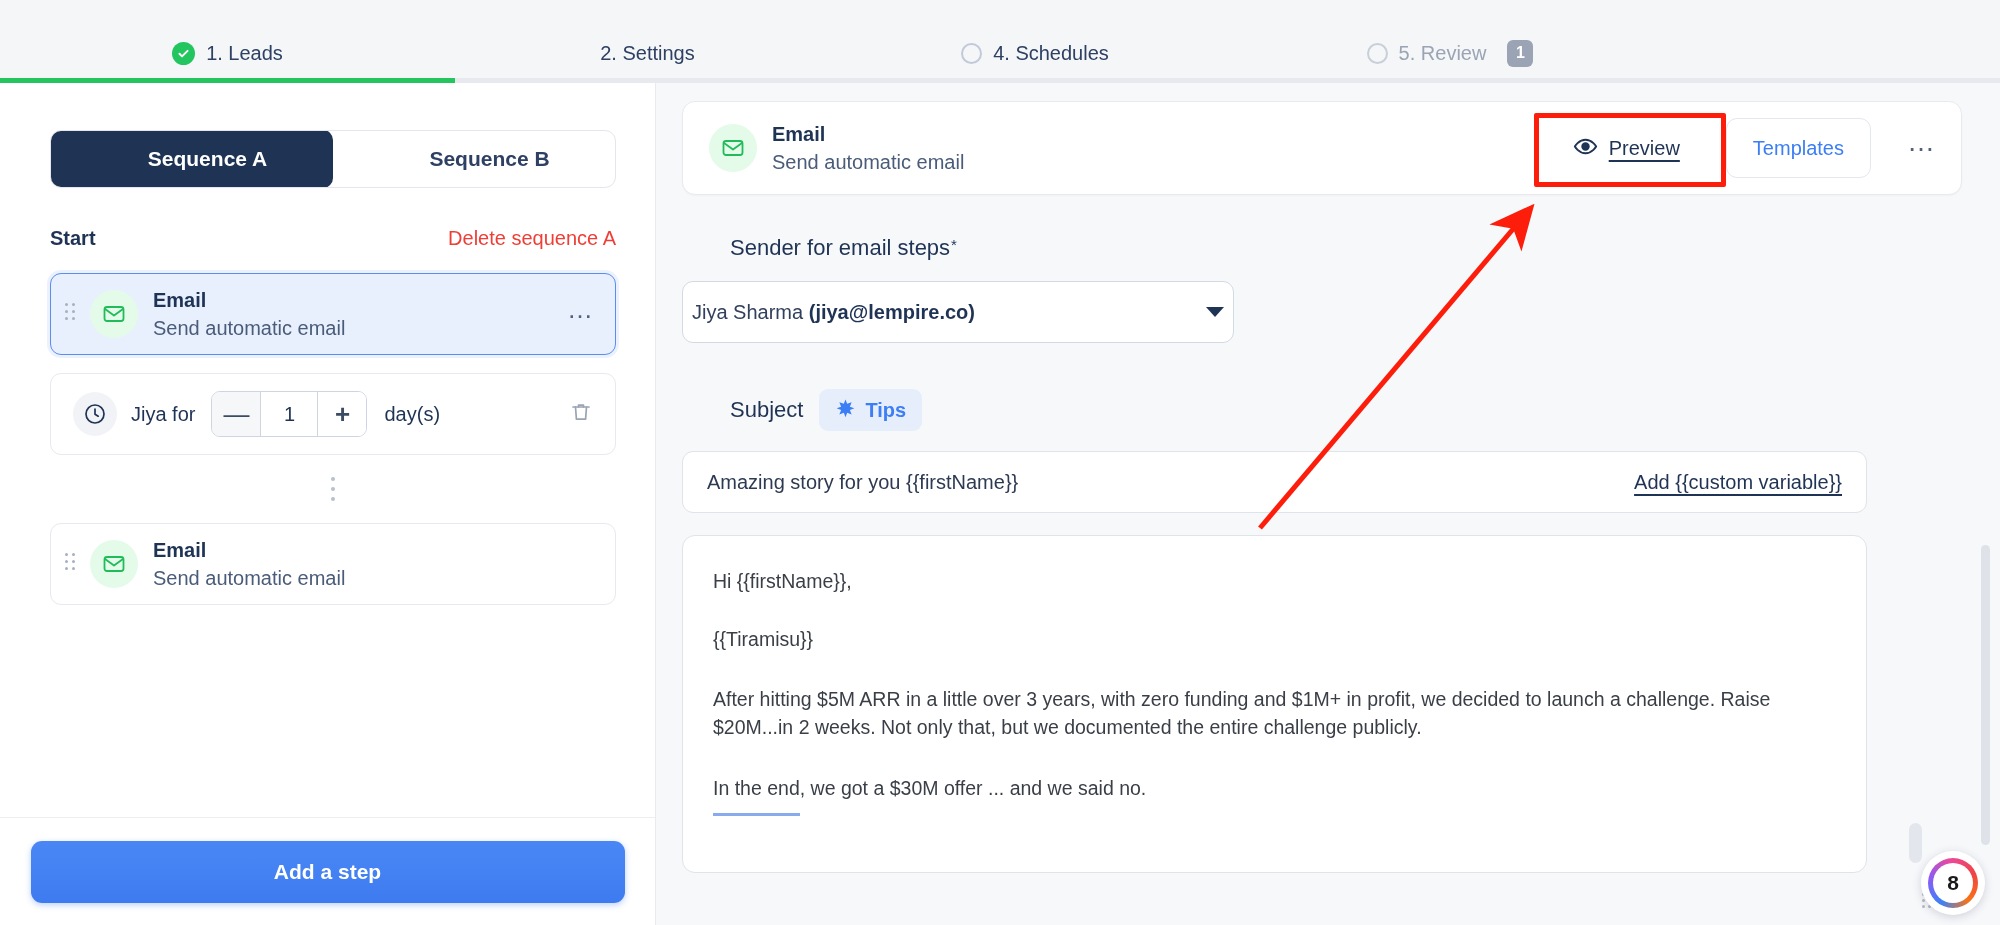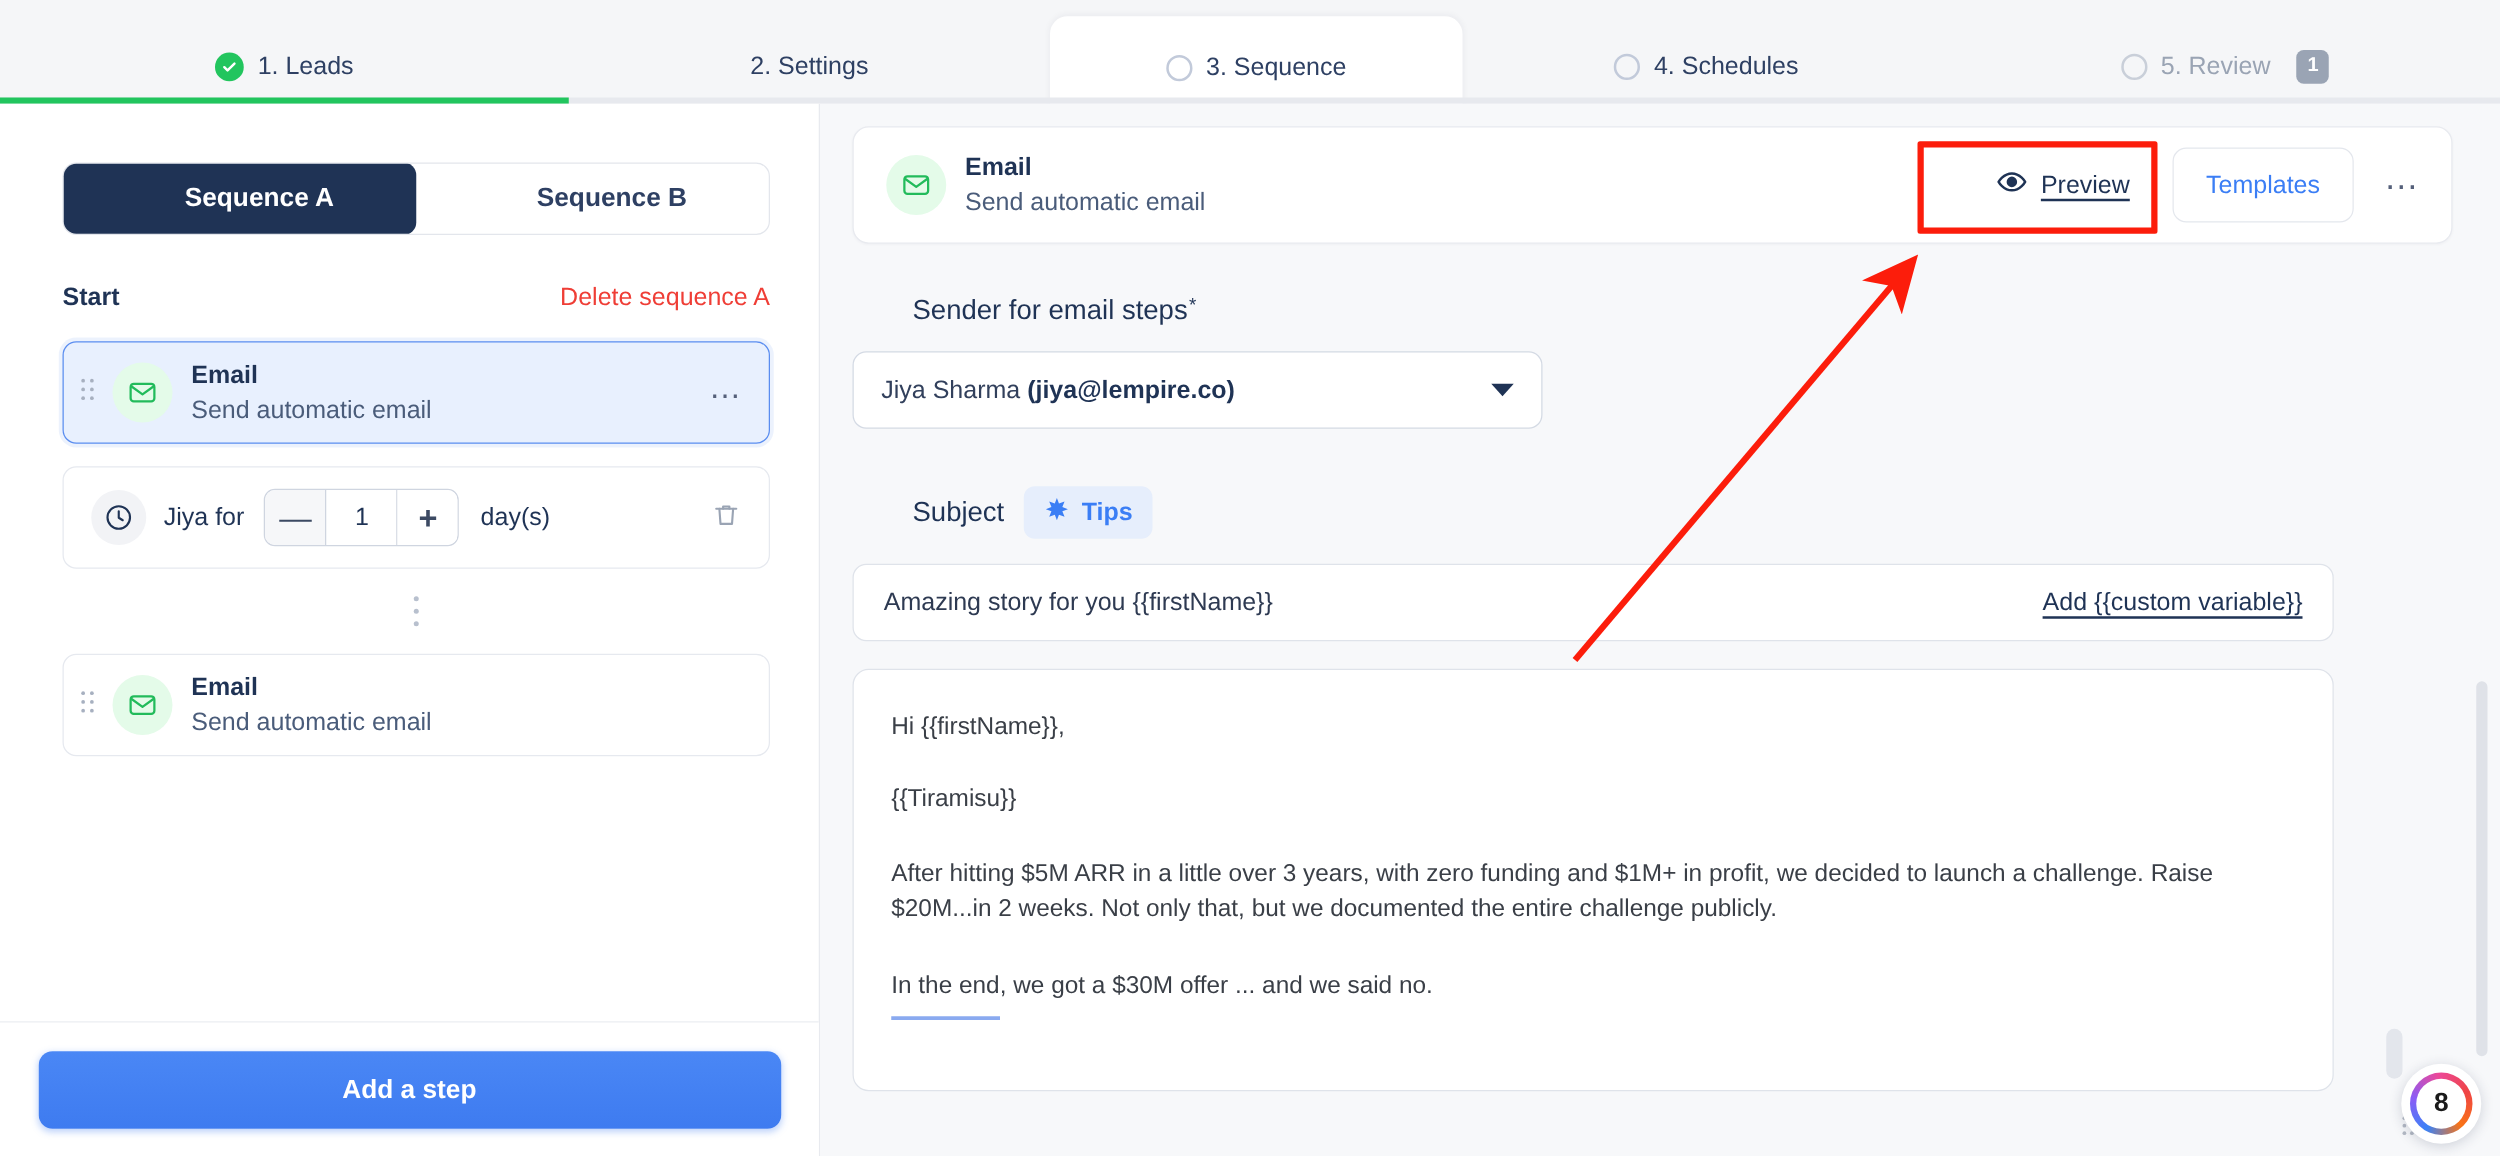--- a/index.html
+++ b/index.html
@@ -161,21 +161,21 @@
   .main {
     position:absolute; top:83px; left:656px; width:1344px; height:842px;
     background:#f7f8fa; overflow:hidden;
   }
   .email-head-card {
     margin:18px 38px 0 26px; height:94px; background:#ffffff;
     border:1px solid #e8eaef; border-radius:13px;
     display:flex;align-items:center; padding:0 24px 0 26px;
     box-shadow:0 1px 2px rgba(30,40,70,.03);
   }
-  .head-actions { margin-left:auto; display:flex; align-items:center; gap:4px; }
+  .head-actions { margin-left:auto; display:flex; align-items:center; gap:16px; }
   .preview-btn {
     display:flex;align-items:center;gap:11px; padding:0 18px; height:50px;
     cursor:pointer;
   }
   .preview-btn .lbl {
     font-size:20px;color:#1f3355;text-decoration:underline; text-underline-offset:5px;
   }
   .templates-btn {
     height:60px; padding:0 26px; border:1px solid #e4e7ed; border-radius:11px;
     display:flex;align-items:center; font-size:20px; color:#3b7ef5; cursor:pointer;
@@ -187,21 +187,21 @@
   }
 
   .body-area { padding:40px 38px 0 26px; position:relative; }
   .field-label {
     font-size:22px; font-weight:400; color:#1f3355; display:flex; align-items:flex-start;margin-left:48px;
   }
   .field-label sup { font-size:15px; line-height:1; margin-left:1px; position:relative; top:2px; }
   .select-box {
     margin-top:20px; width:552px; height:62px; background:#ffffff;
     border:1px solid #d4dae4; border-radius:11px;
-    display:flex;align-items:center; padding:0 22px; cursor:pointer;
+    display:flex;align-items:center; padding:0 9px; cursor:pointer;
   }
   .select-box .val { font-size:20px; color:#32405c; }
   .select-box .val b { color:#1f3355; }
   .caret { margin-left:auto; width:0;height:0;border-left:9px solid transparent;
            border-right:9px solid transparent;border-top:10px solid #1f3355; }
 
   .subject-head { margin-top:46px; display:flex; align-items:center; gap:16px; }
   .tips-pill {
     background:#e6eefc; border-radius:9px; height:42px; padding:0 16px;
     display:flex;align-items:center;gap:9px; cursor:pointer;
@@ -287,24 +287,20 @@
             <path d="M3 8.3l3.2 3.2L13 4.7" fill="none" stroke="#ffffff" stroke-width="2.4" stroke-linecap="round" stroke-linejoin="round"></path>
           </svg>
       </span>
       <span>1. Leads</span>
     </div>
 
     <div class="tab w2 done">
       <span>2. Settings</span>
     </div>
 
-    <div class="tab w3 active">
-      <span class="tab-circle"></span>
-      <span>3. Sequence</span>
-    </div>
 
     <div class="tab w4 done">
       <span class="tab-circle"></span>
       <span>4. Schedules</span>
     </div>
 
     <div class="tab w5 muted">
       <span class="tab-circle"></span>
       <span>5. Review</span>
       <span class="tab-badge">1</span>

